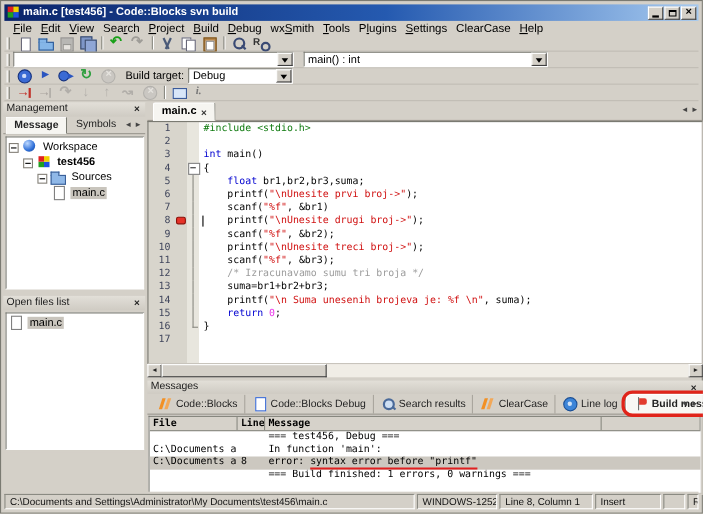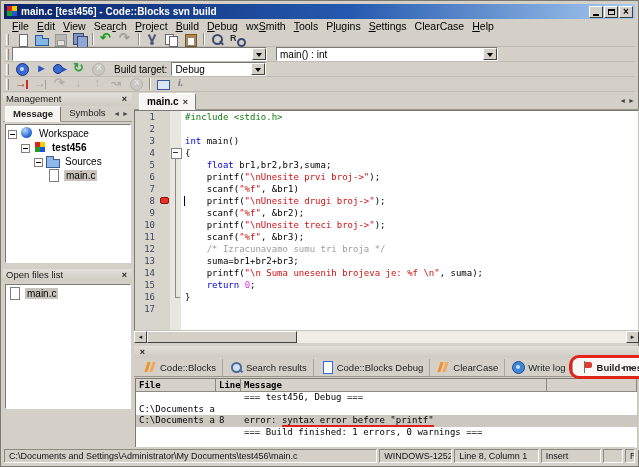--- a/index.html
+++ b/index.html
@@ -387,42 +387,43 @@
     <div class="hscroll">
       <span class="sbtn">◄</span>
       <span class="sthumb"></span>
       <span class="strack"></span>
       <span class="sbtn">►</span>
     </div>
   </div>
 
   <div id="messages">
     <div class="caption">
+      <span class="ct">Messages</span>
       <span class="closex">×</span>
     </div>
     <div id="msgtabs" class="mtabs">
         <div class="mtab">
           <span class="mi mi-codeblocks"></span>
           <span class="mlabel">Code::Blocks</span>
         </div>
         <div class="mtab">
+          <span class="mi mi-page-blue"></span>
+          <span class="mlabel">Code::Blocks Debug</span>
+        </div>
+        <div class="mtab">
           <span class="mi mi-search"></span>
           <span class="mlabel">Search results</span>
-        </div>
-        <div class="mtab">
-          <span class="mi mi-page-blue"></span>
-          <span class="mlabel">Code::Blocks Debug</span>
         </div>
         <div class="mtab">
           <span class="mi mi-codeblocks"></span>
           <span class="mlabel">ClearCase</span>
         </div>
         <div class="mtab">
           <span class="mi mi-gear-blue"></span>
-          <span class="mlabel">Write log</span>
+          <span class="mlabel">Line log</span>
         </div>
         <div class="mtab active ann">
           <span class="mi mi-flag-red"></span>
           <span class="mlabel">Build messages</span>
         </div>
         <span class="navarrows" style="top: 6px;">◄►</span>
       </div>
     <div class="msgtable">
       <div class="mhead">
         <div class="c-file">File</div>
@@ -432,20 +433,21 @@
       </div>
       <div id="msgrows">
           <div class="mrow">
             <div class="c-file"></div>
             <div class="c-line"></div>
             <div class="c-msg">=== test456, Debug ===</div>
           </div>
           <div class="mrow">
             <div class="c-file">C:\Documents a...</div>
             <div class="c-line"></div>
+            <div class="c-msg">In function 'main':</div>
           </div>
           <div class="mrow sel">
             <div class="c-file">C:\Documents a...</div>
             <div class="c-line">8</div>
             <div class="c-msg"><span>error: </span><span class="underl">syntax error before "printf"</span></div>
           </div>
           <div class="mrow">
             <div class="c-file"></div>
             <div class="c-line"></div>
             <div class="c-msg">=== Build finished: 1 errors, 0 warnings ===</div>

